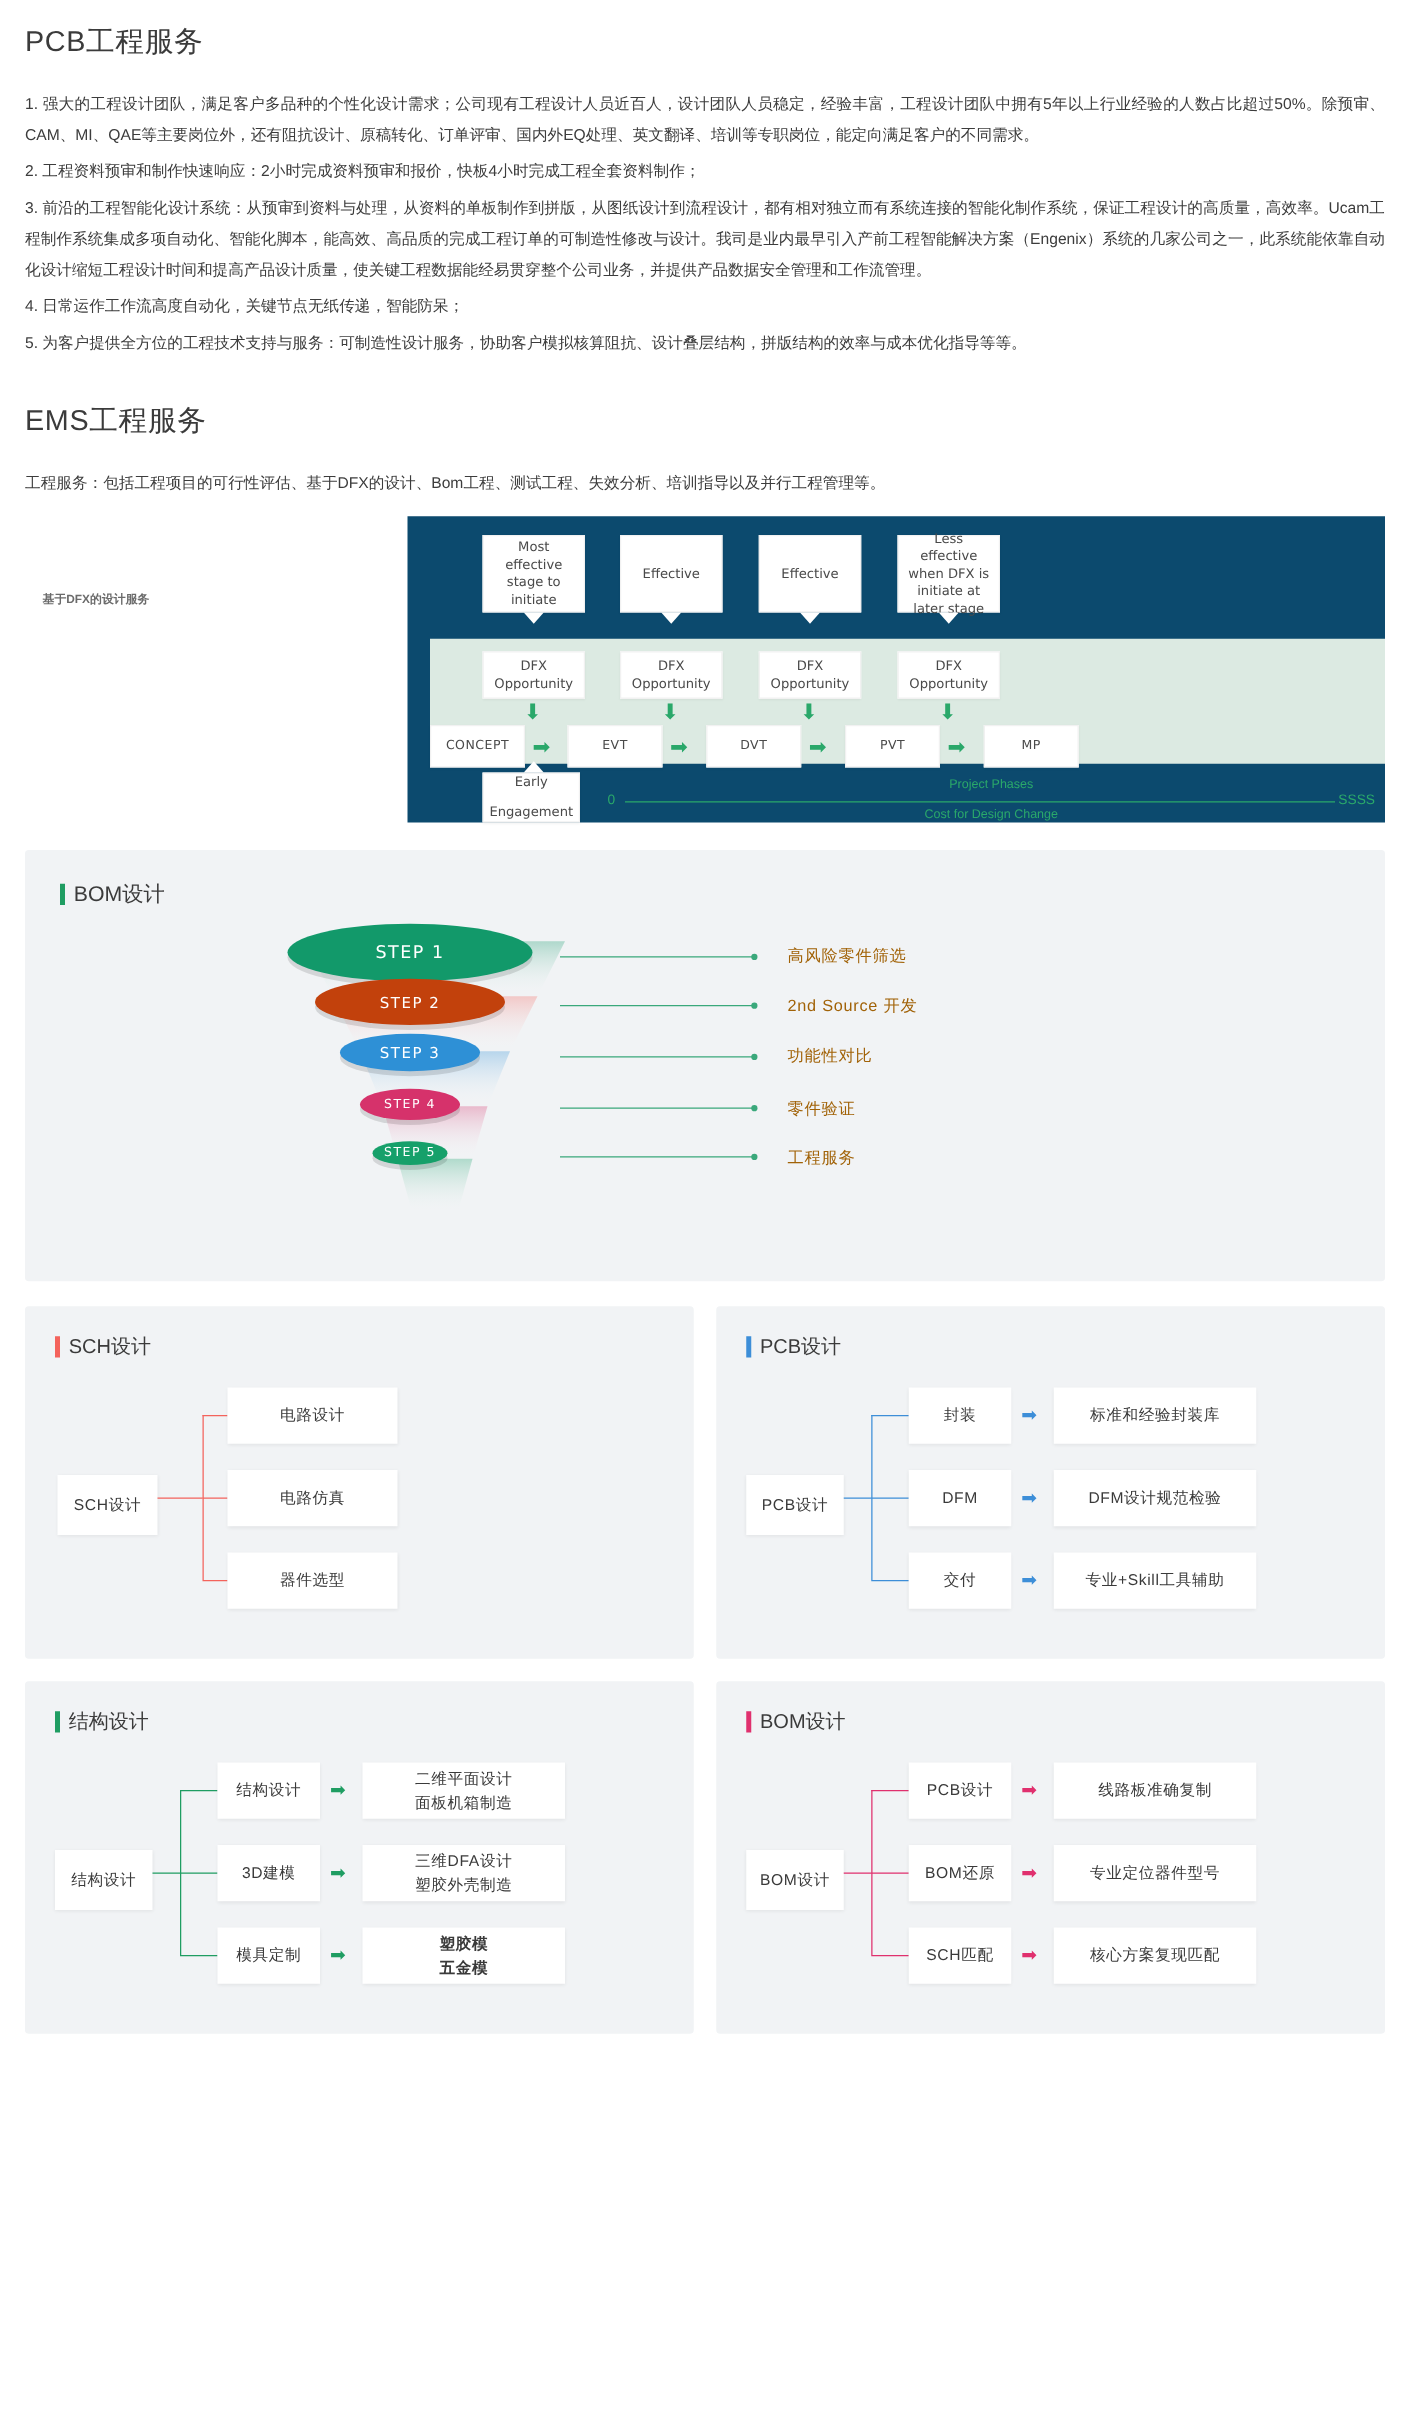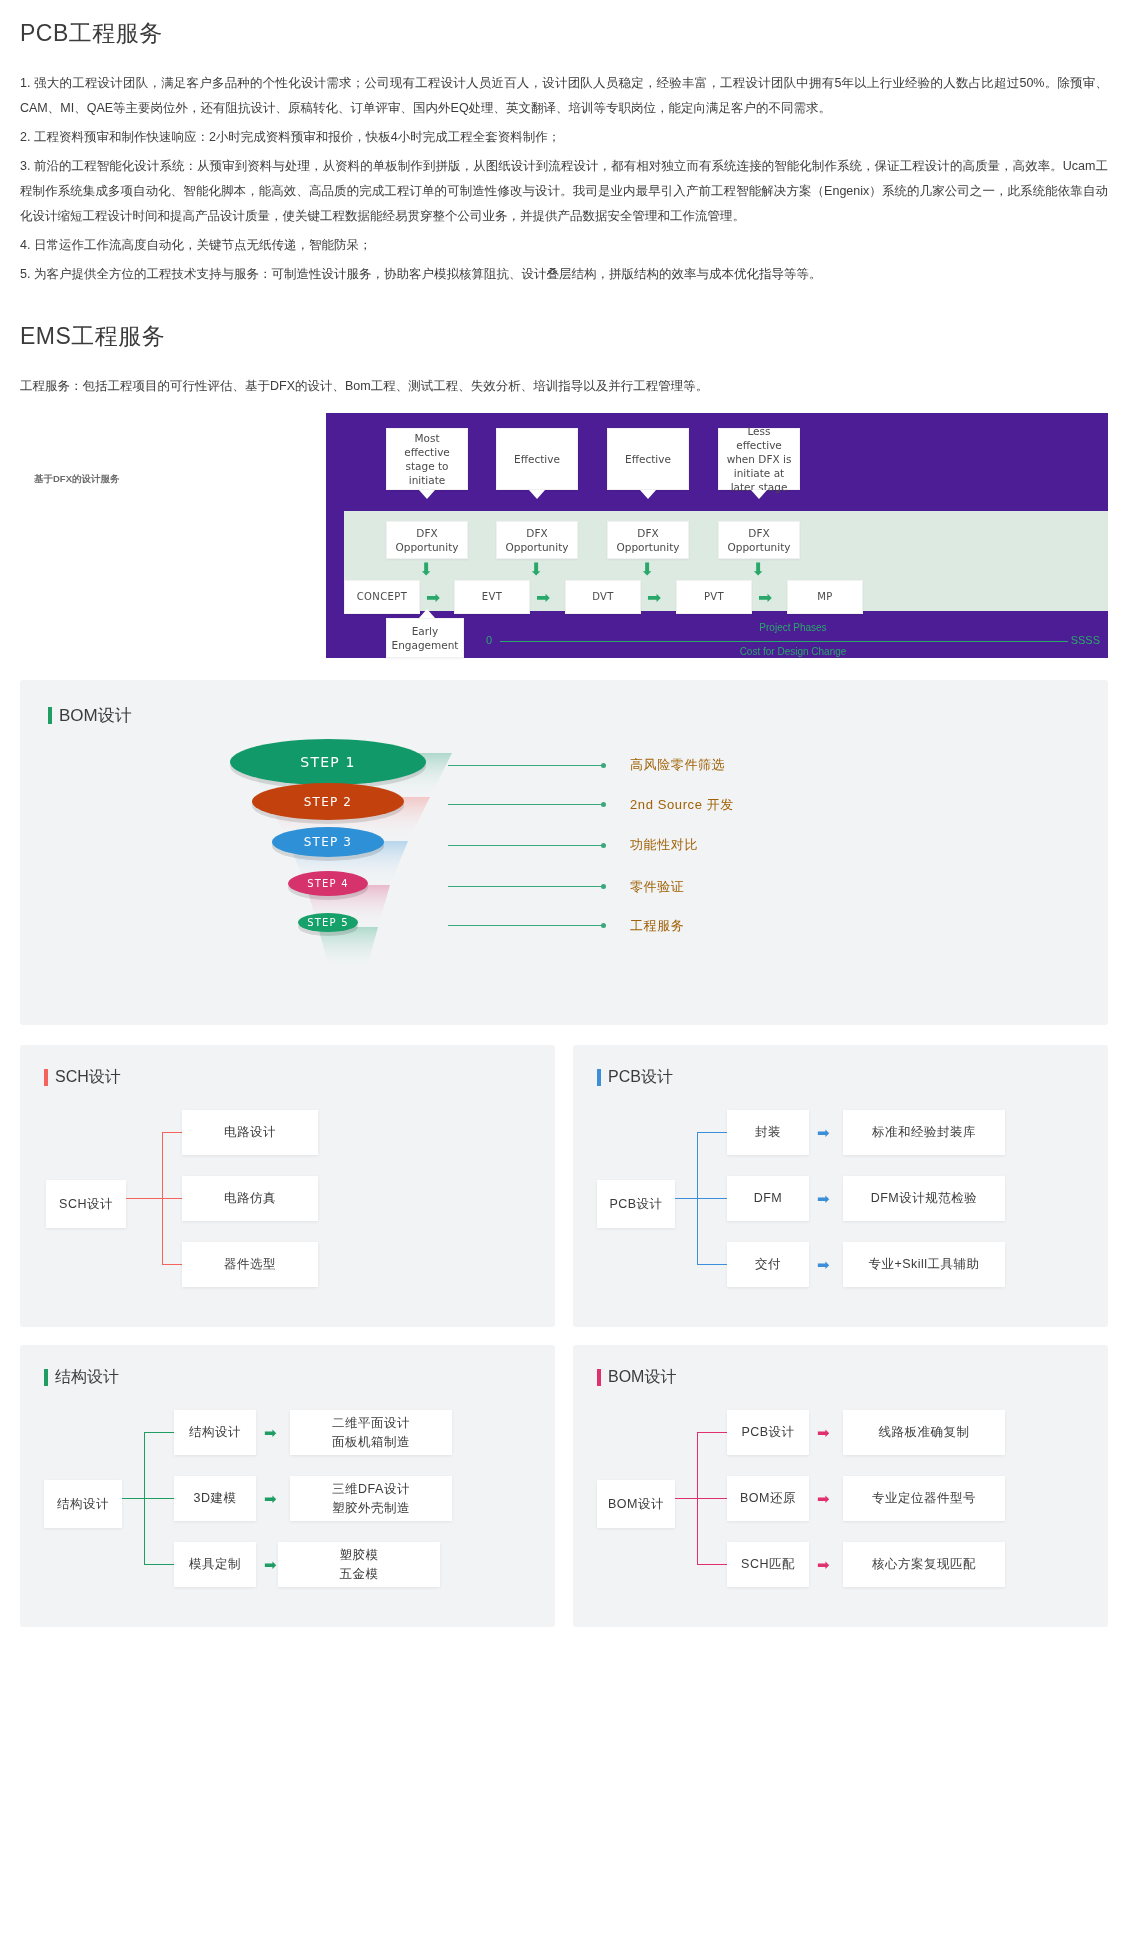--- a/index.html
+++ b/index.html
@@ -55,21 +55,21 @@
   .dfx-left .desc {
     font-size: 11.5px;
     line-height: 1.75;
     color: #8a8a8a;
   }
 
   .dfx-diagram {
     position: relative;
     flex: 1;
     height: 245px;
-    background: #4c1d95;
+    background: #0c4a6e;
     margin-left: 6px;
   }
   .mint-band {
     position: absolute;
     left: 18px; right: 0;
     top: 98px; height: 100px;
     background: #dceae2;
   }
   .node {
     position: absolute;
@@ -81,21 +81,21 @@
     justify-content: center;
     text-align: center;
     font-size: 10.5px;
     line-height: 1.35;
     color: #4a4a4a;
     font-family: "DejaVu Sans", sans-serif;
   }
   .node.eff { width: 82px; height: 62px; top: 15px; }
   .node.opp { width: 82px; height: 38px; top: 108px; }
   .node.stage { width: 76px; height: 34px; top: 167px; font-size: 10px; letter-spacing: .4px;}
-  .node.early { width: 78px; height: 40px; top: 205px; }
+  .node.early { width: 78px; height: 40px; top: 205px; justify-content: space-between; }
 
   .tri-down {
     position: absolute;
     width: 0; height: 0;
     border-left: 8px solid transparent;
     border-right: 8px solid transparent;
     border-top: 9px solid #ffffff;
     top: 77px;
     z-index: 3;
   }
@@ -437,21 +437,21 @@
           <div class="conn" style="left: 100px; top: 96px; width: 30px; height: 1px; background: rgb(31, 157, 98);"></div>
           <div class="box mid" style="left: 130px; width: 82px; top: 74px;">3D建模</div>
           <div class="arrow-ic" style="left: 220px; top: 89px; color: rgb(31, 157, 98);">➡</div>
           <div class="box leaf" style="left: 246px; top: 74px; width: 162px; flex-direction: column;">
             <div>三维DFA设计</div>
             <div>塑胶外壳制造</div>
           </div>
           <div class="conn" style="left: 100px; top: 162px; width: 30px; height: 1px; background: rgb(31, 157, 98);"></div>
           <div class="box mid" style="left: 130px; width: 82px; top: 140px;">模具定制</div>
           <div class="arrow-ic" style="left: 220px; top: 155px; color: rgb(31, 157, 98);">➡</div>
-          <div class="box leaf" style="left: 234px; top: 140px; width: 162px; flex-direction: column;">
+          <div class="box leaf" style="left: 246px; top: 140px; width: 162px; flex-direction: column; font-weight: bold;">
             <div>塑胶模</div>
             <div>五金模</div>
           </div>
         </div>
       </div>
       <div class="card">
         <div class="card-title">
           <span class="bar" style="background: rgb(224, 48, 110);"></span>
           <span>BOM设计</span>
         </div>

